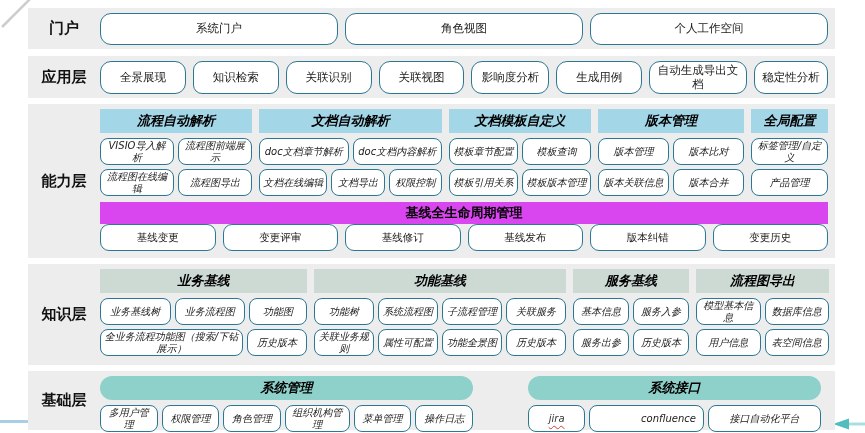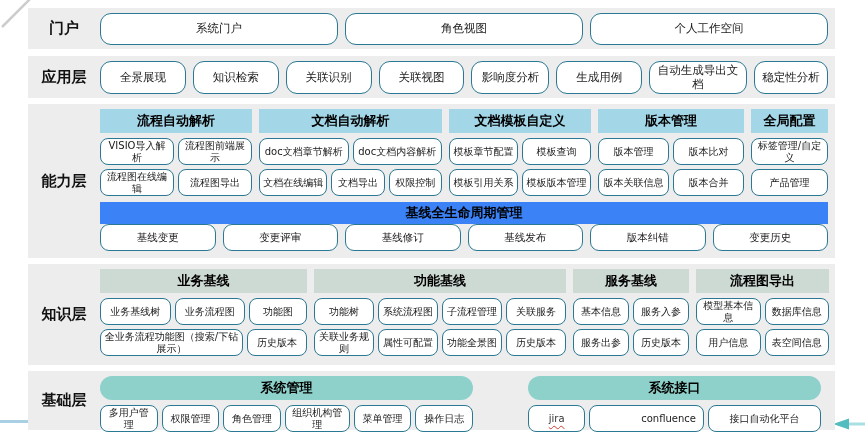--- a/index.html
+++ b/index.html
@@ -13,29 +13,29 @@
   .band-base{top:371px;height:59px;}
   .band-label{width:72px;display:flex;align-items:center;justify-content:center;
               font-size:15px;font-weight:bold;color:#111;flex:0 0 72px;}
   .band-content{flex:1;padding:5px 7px 4px 0;display:flex;flex-direction:column;min-width:0;}
   .row{display:flex;gap:7px;flex:1;}
   .box{background:#fff;border:1.6px solid #2a7893;border-radius:9px;color:#1a1a1a;
        display:flex;align-items:center;justify-content:center;text-align:center;
        font-size:10.5px;line-height:1.15;padding:1px 3px;min-width:0;overflow:hidden;flex:1;}
   .box-lg{font-size:11.5px;border-radius:11px;}
   .groups-row{display:flex;gap:7px;}
-  .group{display:flex;flex-direction:column;min-width:0;}
+  .group{display:flex;flex-direction:column;min-width:0;font-style:italic;}
   .group-header{height:24px;display:flex;align-items:center;justify-content:center;
                 font-size:13px;font-weight:bold;color:#000;margin-bottom:5px;}
   .hdr-capability{background:#a3d7e8;}
   .hdr-knowledge{background:#cdd9d3;}
   .hdr-base{background:#8ed1cb;border-radius:12px;}
   .group .row{gap:4px;margin-bottom:4px;height:27px;flex:0 0 auto;}
   .group .box{font-size:10px;border-radius:8px;}
-  .footer-bar{height:22px;background:#3b82f6;display:flex;align-items:center;justify-content:center;
+  .footer-bar{height:22px;background:#d946ef;display:flex;align-items:center;justify-content:center;
               font-size:13px;font-weight:bold;color:#000;margin-top:2px;}
   .footer-row{display:flex;gap:7px;height:27px;}
   .wavy{text-decoration:underline;text-decoration-style:wavy;text-decoration-color:#d23f31;
         text-underline-offset:3px;color:#333;}
   .corner-line{position:absolute;left:0;top:0;}
   .bl-line{position:absolute;left:0;top:420px;width:34px;height:3px;background:#a9cfe4;}
   .br-arrow{position:absolute;right:0;top:416px;}
 </style>
 </head>
 <body>
@@ -66,21 +66,21 @@
         </div>
       </div>
     </div>
     <div class="band band-application">
       <div class="band-label">应用层</div>
       <div class="band-content">
         <div class="row">
           <div class="box box-lg" style="flex: 1 1 0%; text-align: center;">
             <span>全景展现</span>
           </div>
-          <div class="box box-lg" style="flex: 1 1 0%;">
+          <div class="box box-lg" style="flex: 1 1 0%; border-radius: 9px;">
             <span>知识检索</span>
           </div>
           <div class="box box-lg" style="flex: 1 1 0%;">
             <span>关联识别</span>
           </div>
           <div class="box box-lg" style="flex: 1 1 0%; justify-content: center;">
             <span>关联视图</span>
           </div>
           <div class="box box-lg" style="flex: 0.9 1 0%;">
             <span>影响度分析</span>

